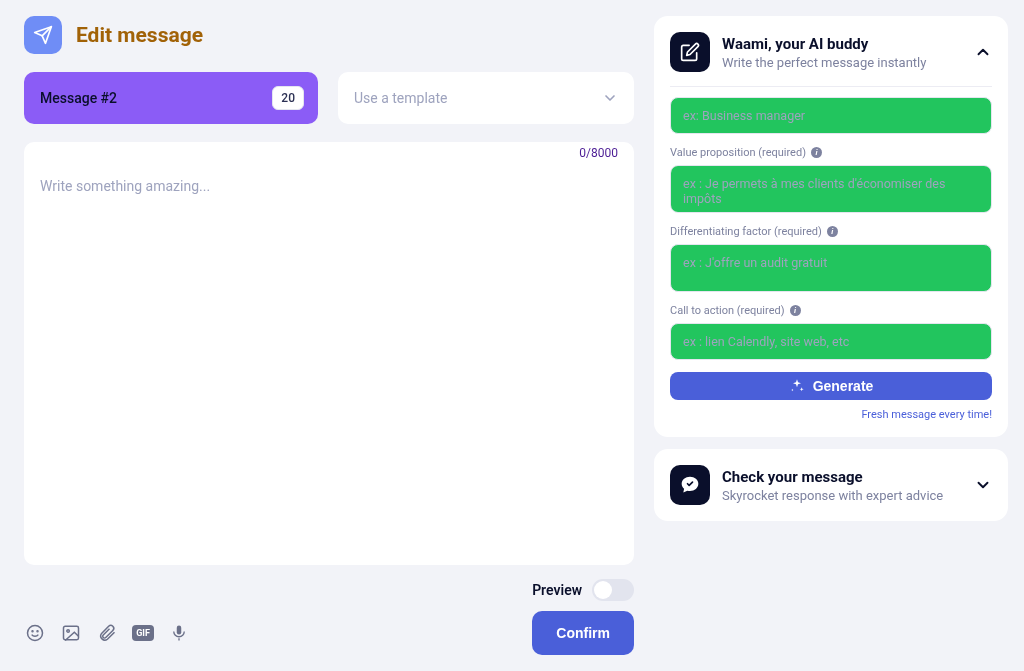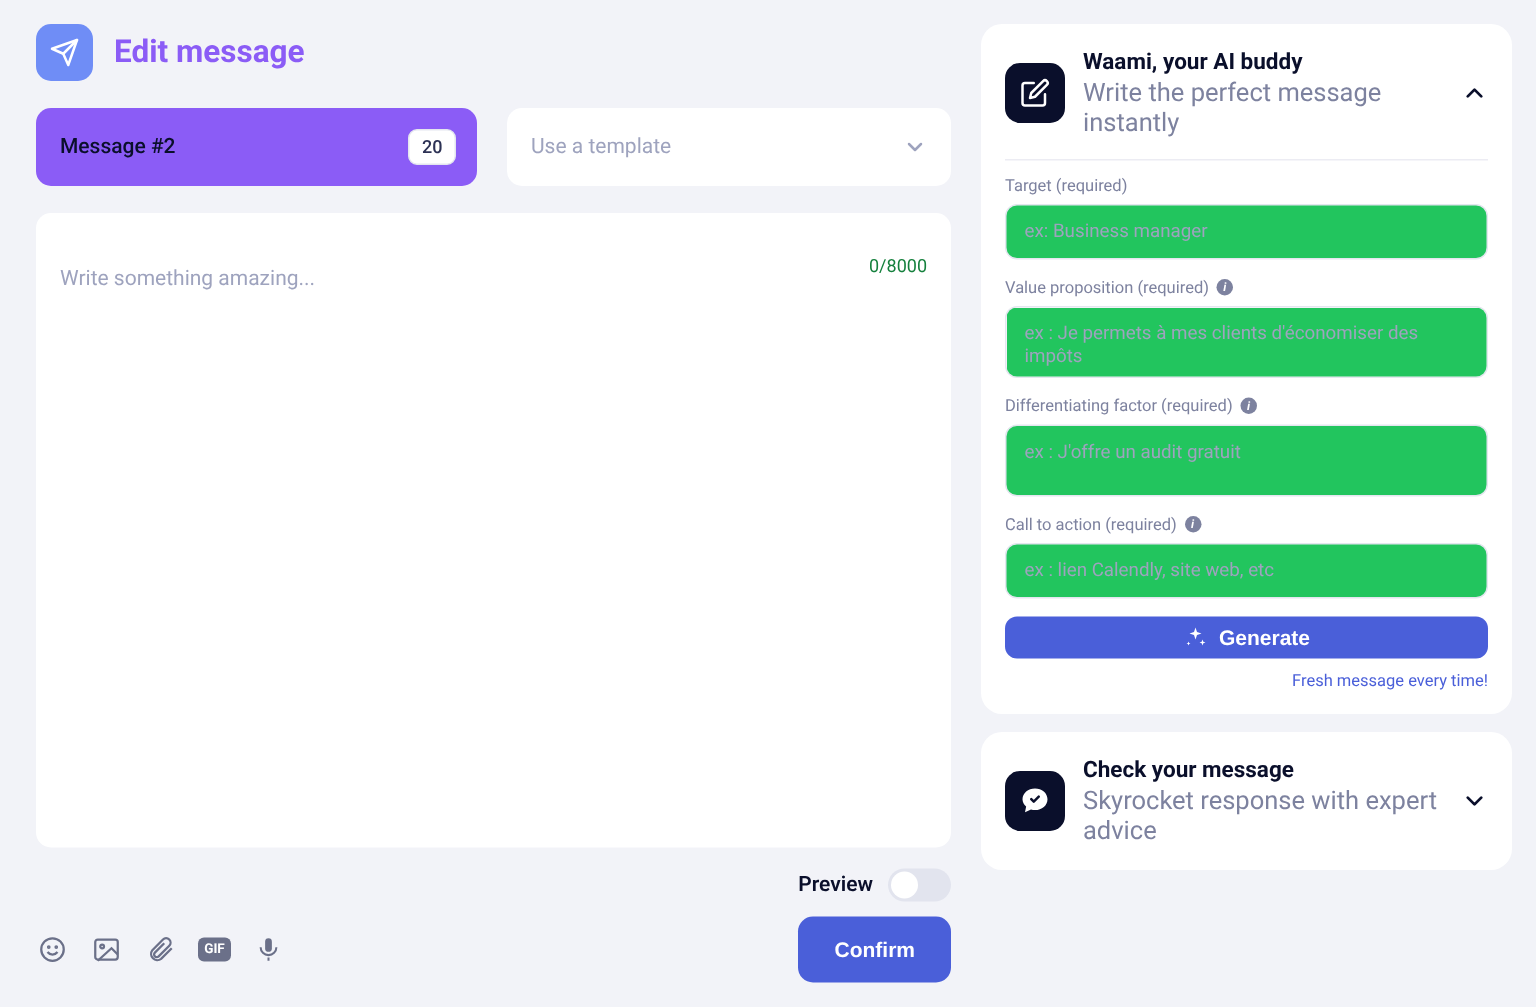--- a/index.html
+++ b/index.html
@@ -40,21 +40,21 @@
   height: 38px;
   background: #6f8df6;
   border-radius: 10px;
   display: flex;
   align-items: center;
   justify-content: center;
 }
 .header-title {
   font-size: 21px;
   font-weight: 700;
-  color: #8b5cf6;
+  color: #a16207;
 }
 
 
 .row-two {
   display: flex;
   gap: 20px;
   margin-bottom: 18px;
 }
 .msg-name-box {
   flex: 1;
@@ -99,24 +99,24 @@
   background: #fff;
   border-radius: 10px;
   flex: 1;
   position: relative;
   padding: 16px;
   display: flex;
   flex-direction: column;
 }
 .editor-counter {
   position: absolute;
-  top: 28px;
+  top: 4px;
   right: 16px;
   font-size: 12px;
-  color: #15803d;
+  color: #4c1d95;
   text-align: right;
 }
 .editor-placeholder {
   font-size: 14px;
   color: #9ea3be;
   margin-top: 20px;
 }
 
 
 .preview-row {
@@ -224,21 +224,21 @@
   justify-content: center;
   flex-shrink: 0;
 }
 .card-titles { flex: 1; }
 .card-title {
   font-size: 15px;
   font-weight: 700;
   color: #0a0f2b;
 }
 .card-subtitle {
-  font-size: 17px;
+  font-size: 13px;
   color: #7d829f;
   margin-top: 2px;
 }
 .chev { color: #0a0f2b; }
 
 .divider {
   height: 1px;
   background: #ececf3;
   margin: 14px 0 10px 0;
 }
@@ -415,21 +415,20 @@
         <span class="chev">
           <svg width="18" height="18" viewBox="0 0 24 24" fill="none" stroke="currentColor" stroke-width="2.5" stroke-linecap="round" stroke-linejoin="round">
               <polyline points="18 15 12 9 6 15"></polyline>
             </svg>
         </span>
       </div>
       <div class="divider"></div>
 
       <div class="form-row">
         <div class="form-field">
-          <div class="field-label">Target (required)</div>
           <input class="input" placeholder="ex: Business manager" style="">
         </div>
       </div>
 
       <div class="form-field" style="margin-bottom:12px;">
         <div class="field-label">
           <span>Value proposition (required)</span>
             <span class="info-icon">i</span>
         </div>
         <textarea class="textarea" placeholder="ex : Je permets à mes clients d'économiser des impôts" style=""></textarea>

